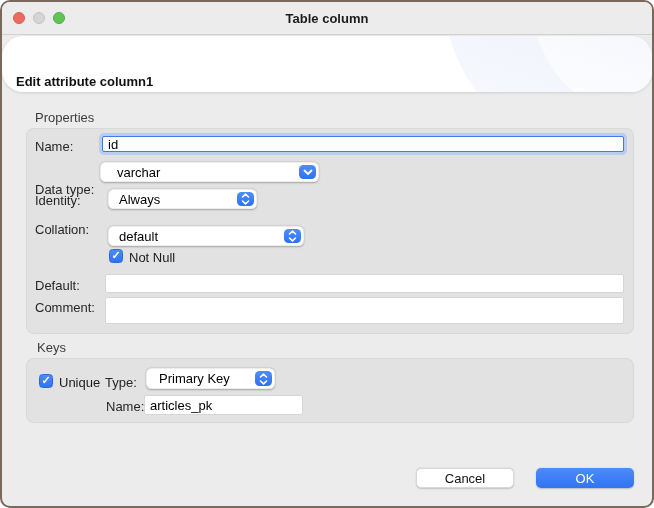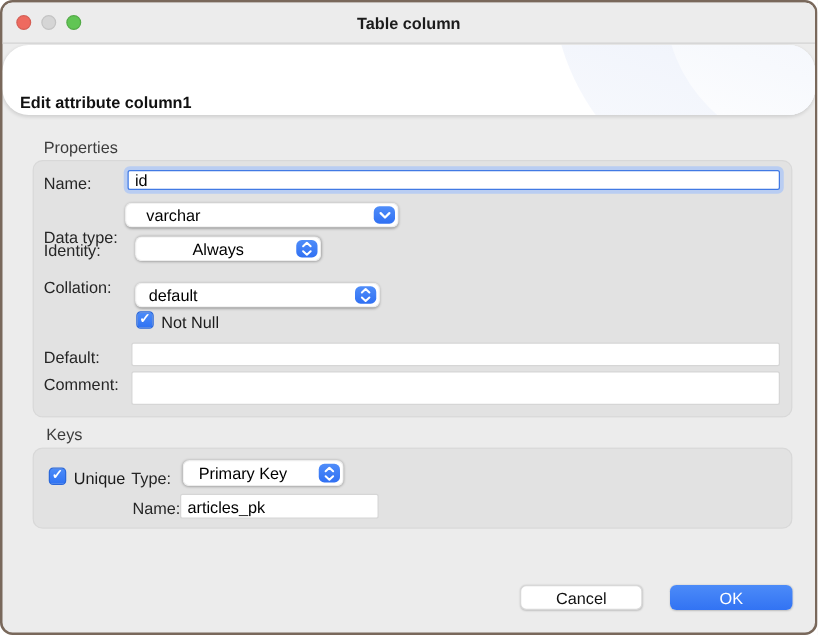--- a/index.html
+++ b/index.html
@@ -145,21 +145,21 @@
   <div class="popup combo" style="left:98px; top:160px; width:219px; height:20px;">
     <span class="popup-text">varchar</span>
     <span class="blue-btn">
       <svg width="10" height="7" viewBox="0 0 10 7">
           <polyline points="1.5,1.5 5,5 8.5,1.5" fill="none" stroke="#fff" stroke-width="1.8" stroke-linecap="round" stroke-linejoin="round"></polyline>
         </svg>
     </span>
   </div>
 
   <div class="field-label abs" style="left:33px; top:191px;">Identity:</div>
-  <div class="popup" style="left:106px; top:187px; width:149px; height:20px;padding-left:35px;">
+  <div class="popup" style="left:106px; top:187px; width:149px; height:20px;">
     <span class="popup-text">Always</span>
     <span class="blue-btn">
       <svg width="9" height="12" viewBox="0 0 9 12">
           <polyline points="1.5,4 4.5,1.2 7.5,4" fill="none" stroke="#fff" stroke-width="1.6" stroke-linecap="round" stroke-linejoin="round"></polyline>
           <polyline points="1.5,8 4.5,10.8 7.5,8" fill="none" stroke="#fff" stroke-width="1.6" stroke-linecap="round" stroke-linejoin="round"></polyline>
         </svg>
     </span>
   </div>
 
   <div class="field-label abs" style="left:33px; top:220px;">Collation:</div>

